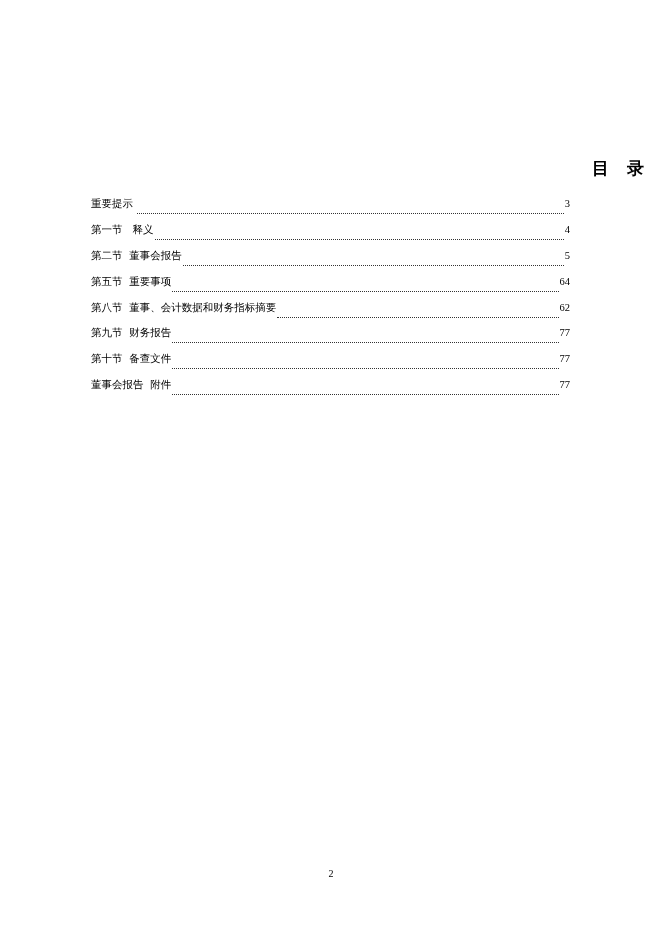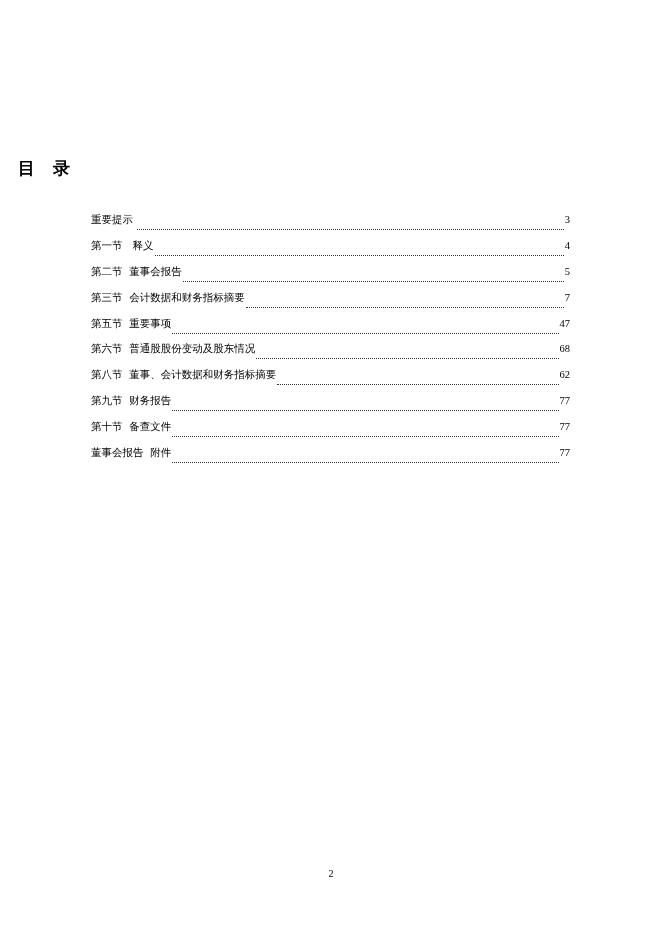--- a/index.html
+++ b/index.html
@@ -1,20 +1,20 @@
 <!DOCTYPE html>
 <html><head>
   <meta charset="utf-8">
   <style>
     html, body { margin: 0; padding: 0; background: #ffffff; }
     body { width: 662px; height: 936px; position: relative; overflow: hidden;
            font-family: "DejaVu Serif", "Liberation Serif", serif; color: #000; }
-    .title { position: absolute; top: 157px; left: 0; width: 662px; text-align: left;
+    .title { position: absolute; top: 157px; left: 0; width: 662px; text-align: right;
              font-size: 17px; font-weight: bold; letter-spacing: 18px; text-indent: 18px; }
-    .toc { position: absolute; top: 196px; left: 91px; width: 479px; margin-top: 16px; }
+    .toc { position: absolute; top: 196px; left: 91px; width: 479px; }
     .row { display: flex; align-items: baseline; height: 25.9px; font-size: 10.5px; line-height: 14px; }
     .lbl { white-space: pre; }
     .leader { flex: 1; overflow: hidden; white-space: nowrap; margin: 0 1px;
               border-bottom: 1px dotted #333; height: 1px; align-self: center; transform: translateY(4px); }
     .pg { font-family: "Liberation Serif", "DejaVu Serif", serif; }
     .pagenum { position: absolute; top: 868px; left: 0; width: 662px; text-align: center;
                font-size: 10px; font-family: "Liberation Serif", serif; }
   </style>
 </head>
 <body>
@@ -31,33 +31,23 @@
       <span class="lbl">第一节   释义</span>
       <span class="leader"></span>
       <span class="pg">4</span>
     </div>
   <div class="row">
       <span class="lbl">第二节  董事会报告</span>
       <span class="leader"></span>
       <span class="pg">5</span>
     </div>
   <div class="row">
-      <span class="lbl">第三节  会计数据和财务指标摘要</span>
-      <span class="leader"></span>
-      <span class="pg">7</span>
-    </div>
-  <div class="row">
       <span class="lbl">第五节  重要事项</span>
       <span class="leader"></span>
-      <span class="pg">47</span>
-    </div>
-  <div class="row">
-      <span class="lbl">第六节  普通股股份变动及股东情况</span>
-      <span class="leader"></span>
-      <span class="pg">68</span>
+      <span class="pg">64</span>
     </div>
   <div class="row">
       <span class="lbl">第八节  董事、会计数据和财务指标摘要</span>
       <span class="leader"></span>
       <span class="pg">62</span>
     </div>
   <div class="row">
       <span class="lbl">第九节  财务报告</span>
       <span class="leader"></span>
       <span class="pg">77</span>

